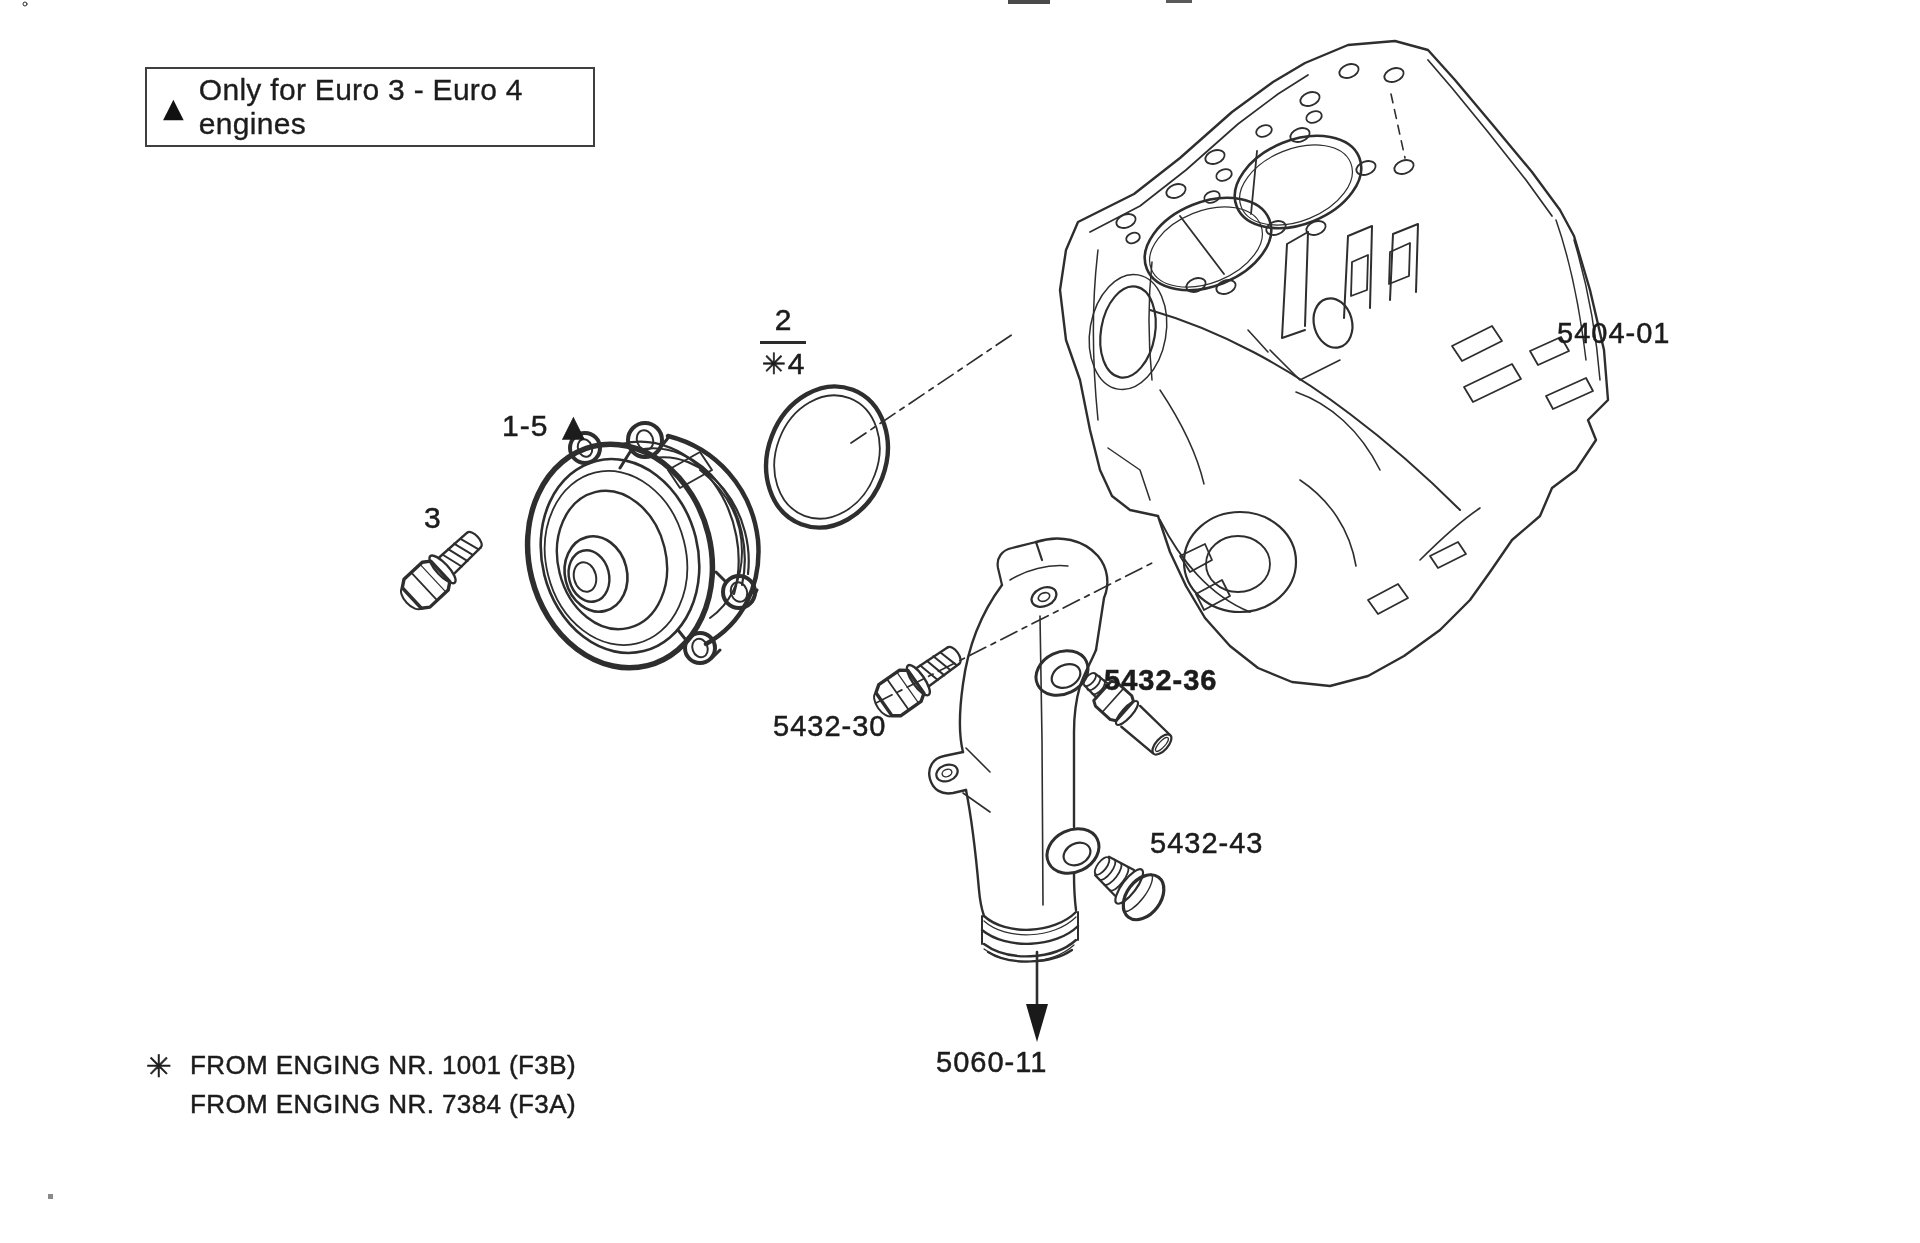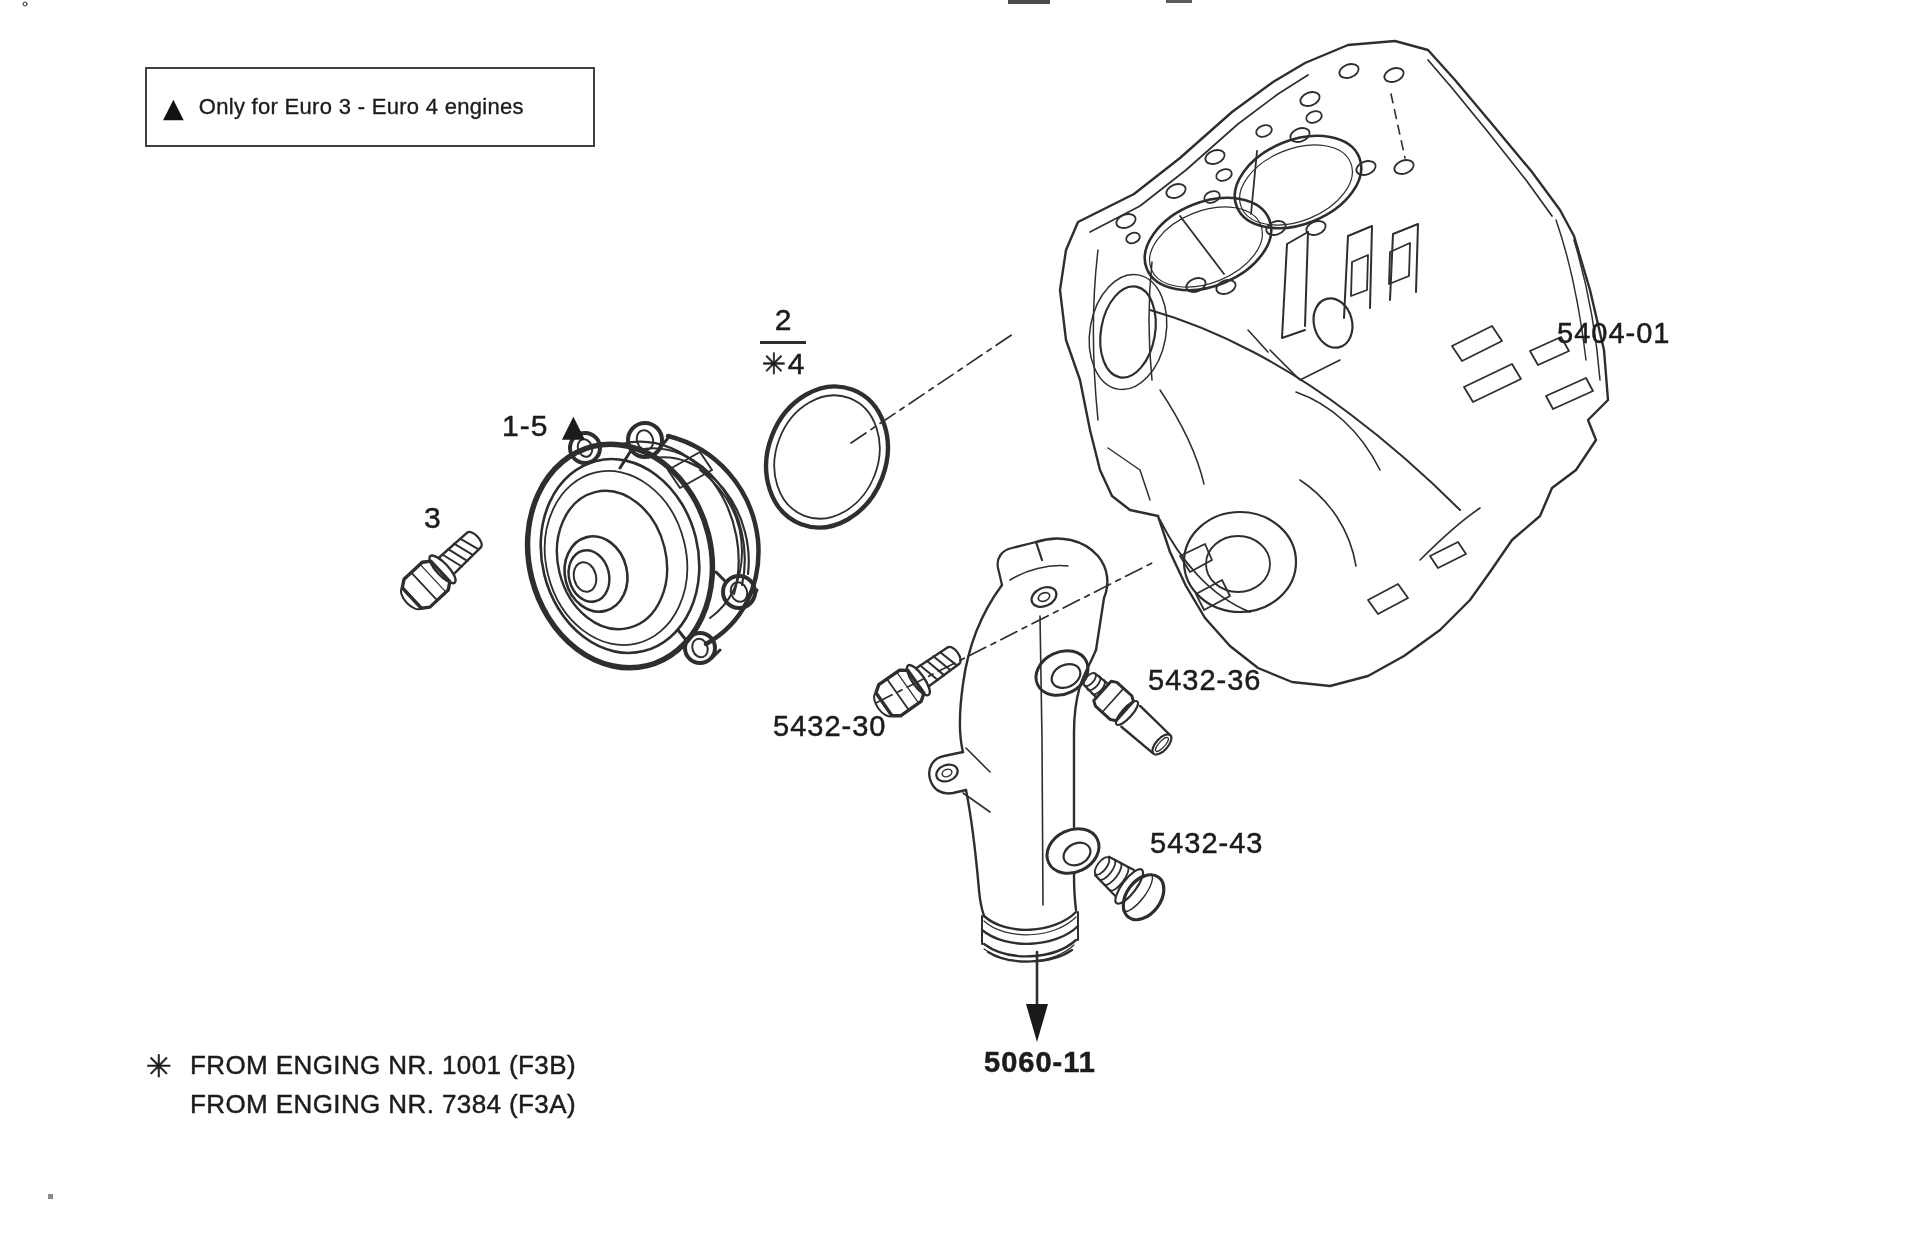--- a/index.html
+++ b/index.html
@@ -9,21 +9,21 @@
   svg.art path, svg.art ellipse, svg.art circle, svg.art line, svg.art polyline{
       fill:none;stroke:#2e2e2e;stroke-linecap:round;stroke-linejoin:round;}
   
   .plabel{position:absolute;font-size:29px;line-height:1;font-weight:400;
           letter-spacing:1px;color:#1c1c1c;-webkit-text-stroke:.5px #1c1c1c;white-space:nowrap;}
   .small-num{font-size:30px;}
   .legend-box{position:absolute;left:145px;top:67px;width:450px;height:80px;
           border:2px solid #3f3f3f;box-sizing:border-box;display:flex;align-items:center;
           padding-left:16px;background:#fff;}
   .legend-box .tri{font-size:27px;margin-right:15px;color:#111;font-family:"DejaVu Sans",sans-serif;}
-  .legend-box .ltxt{font-size:22px;letter-spacing:.3px;-webkit-text-stroke:.35px #222;}
+  .legend-box .ltxt{font-size:30px;letter-spacing:.3px;-webkit-text-stroke:.35px #222;}
   .tri{font-family:"DejaVu Sans",sans-serif;}
   .star{font-family:"DejaVu Sans",sans-serif;}
   .fraction{position:absolute;left:744px;top:303px;width:78px;text-align:center;
             font-size:30px;-webkit-text-stroke:.5px #1c1c1c;}
   .frac-line{width:46px;height:3px;background:#2c2c2c;margin:4px auto 3px auto;}
   .frac-bottom .star{font-size:29px;margin-right:2px;}
   .pump-label .tri{font-size:29px;margin-left:14px;}
   .footnote{position:absolute;font-size:26px;line-height:1;letter-spacing:.4px;
             -webkit-text-stroke:.45px #1c1c1c;white-space:nowrap;}
   .foot-star{position:absolute;left:146px;top:1048px;font-size:31px;-webkit-text-stroke:.5px #1c1c1c;}
@@ -260,23 +260,23 @@
   <div class="plabel small-num pump-label" style="left:502px;top:411px;">
     <span>1-5</span><span class="tri">▲</span>
   </div>
 
   <div class="plabel small-num" style="left:424px;top:503px;">3</div>
 
   <div class="plabel" style="left:1557px;top:319px;">5404-01</div>
 
   <div class="plabel" style="left:773px;top:712px;">5432-30</div>
 
-  <div class="plabel" style="left:1148px;top:666px;">5432-36</div>
+  <div class="plabel" style="left:1104px;top:666px;font-weight:bold;">5432-36</div>
 
   <div class="plabel" style="left:1150px;top:829px;">5432-43</div>
 
-  <div class="plabel" style="left:984px;top:1048px;font-weight:bold;">5060-11</div>
+  <div class="plabel" style="left:936px;top:1048px;">5060-11</div>
 
   <span class="star foot-star">✳</span>
   <div class="footnote" style="left:190px;top:1052px;">FROM ENGING NR. 1001 (F3B)</div>
   <div class="footnote" style="left:190px;top:1091px;text-align:center;">FROM ENGING NR. 7384 (F3A)</div>
 
 </div>
 
 </body></html>

